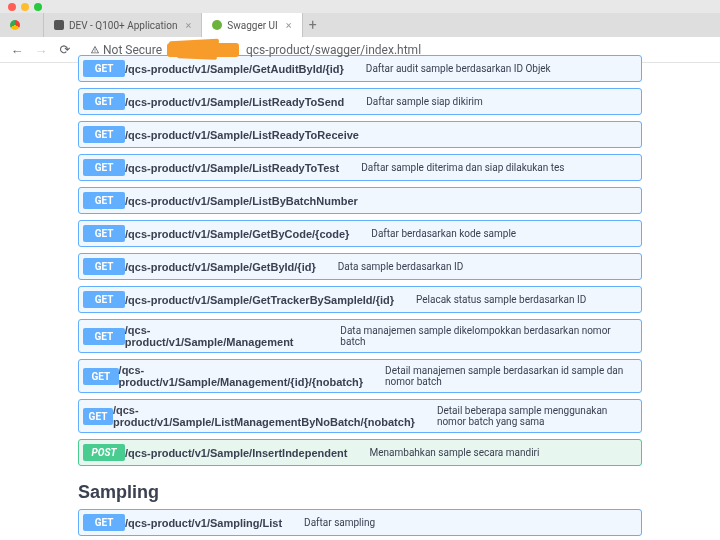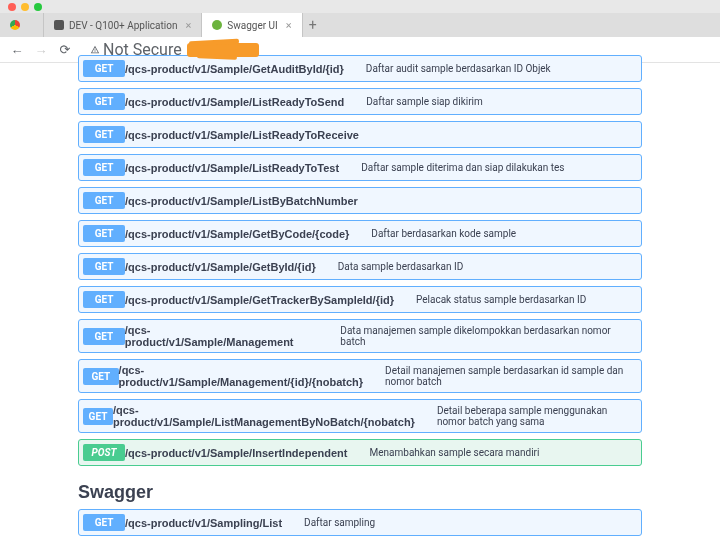--- a/index.html
+++ b/index.html
@@ -16,21 +16,21 @@
     .tab.active { background: #fff; }
     .favicon { width: 10px; height: 10px; }
     .fav-chrome { background: conic-gradient(#ea4335 0 120deg, #fbbc05 120deg 240deg, #34a853 240deg); border-radius: 50%; }
     .fav-dev { background: #555; border-radius: 2px; }
     .fav-swagger { background: #6cb33e; border-radius: 50%; }
     .tab-close { color: #999; font-size: 11px; margin-left: 3px; }
     .newtab { width: 20px; text-align: center; color: #777; font-size: 14px; }
     
     .urlbar { height: 26px; background: #fff; display: flex; align-items: center; padding: 0 10px; gap: 10px; border-bottom: 1px solid #e3e3e3; }
     .nav-icon { width: 14px; height: 14px; color: #5f6368; display: flex; align-items: center; justify-content: center; font-size: 13px; }
-    .url-field { flex: 1; display: flex; align-items: center; gap: 5px; font-size: 16px; color: #5f6368; padding-left: 8px; }
+    .url-field { flex: 1; display: flex; align-items: center; gap: 5px; font-size: 12px; color: #5f6368; padding-left: 8px; }
     .not-secure { display: flex; align-items: center; gap: 3px; }
     .redaction { width: 72px; height: 14px; background: #f79b2a; border-radius: 3px; margin-right: 2px; position: relative; }
     .redaction::before, .redaction::after { content: ""; position: absolute; background: #f79b2a; border-radius: 2px; }
     .redaction::before { width: 50px; height: 5px; top: -3px; left: 2px; transform: rotate(-3deg); }
     .redaction::after { width: 40px; height: 4px; bottom: -2px; left: 10px; transform: rotate(2deg); }
     
     .content { padding: 4px 78px 10px 78px; }
     .op-row { border: 1px solid #61affe; border-radius: 3px; margin-bottom: 6px; display: flex; align-items: center; padding: 4px; background: #f0f7ff; }
     .op-row.post { border-color: #49cc90; background: #e8f6f0; }
     .method { font-size: 10px; font-weight: 700; color: #fff; background: #61affe; border-radius: 2px; padding: 3px 0; width: 42px; text-align: center; }
@@ -71,20 +71,21 @@
   <span class="nav-icon" style="color:#ccc">→</span>
   <span class="nav-icon">⟳</span>
   <div class="url-field">
     <span class="not-secure">
       <svg width="10" height="10" viewBox="0 0 24 24">
           <path fill="#5f6368" d="M12 2L2 20h20L12 2zm0 4l7 12H5l7-12zm-1 4v4h2v-4h-2zm0 5v2h2v-2h-2z"></path>
         </svg>
       <span>Not Secure</span>
     </span>
     <span class="redaction"></span>
+    <span>qcs-product/swagger/index.html</span>
   </div>
 </div>
 
 <div class="content">
   <div id="list-top">
       <div class="op-row" style="margin-top: -12px;">
         <span class="method ">GET</span>
         <span class="path">/qcs-product/v1/Sample/GetAuditById/{id}</span>
         <span class="desc">Daftar audit sample berdasarkan ID Objek</span>
       </div>
@@ -135,21 +136,21 @@
         <span class="method ">GET</span>
         <span class="path">/qcs-product/v1/Sample/ListManagementByNoBatch/{nobatch}</span>
         <span class="desc">Detail beberapa sample menggunakan nomor batch yang sama</span>
       </div>
       <div class="op-row post">
         <span class="method post">POST</span>
         <span class="path">/qcs-product/v1/Sample/InsertIndependent</span>
         <span class="desc">Menambahkan sample secara mandiri</span>
       </div>
     </div>
-  <div class="section-header">Swagger</div>
+  <div class="section-header">Sampling</div>
   <div id="list-sampling">
       <div class="op-row">
         <span class="method ">GET</span>
         <span class="path">/qcs-product/v1/Sampling/List</span>
         <span class="desc">Daftar sampling</span>
       </div>
     </div>
 </div>
 
 </body></html>

